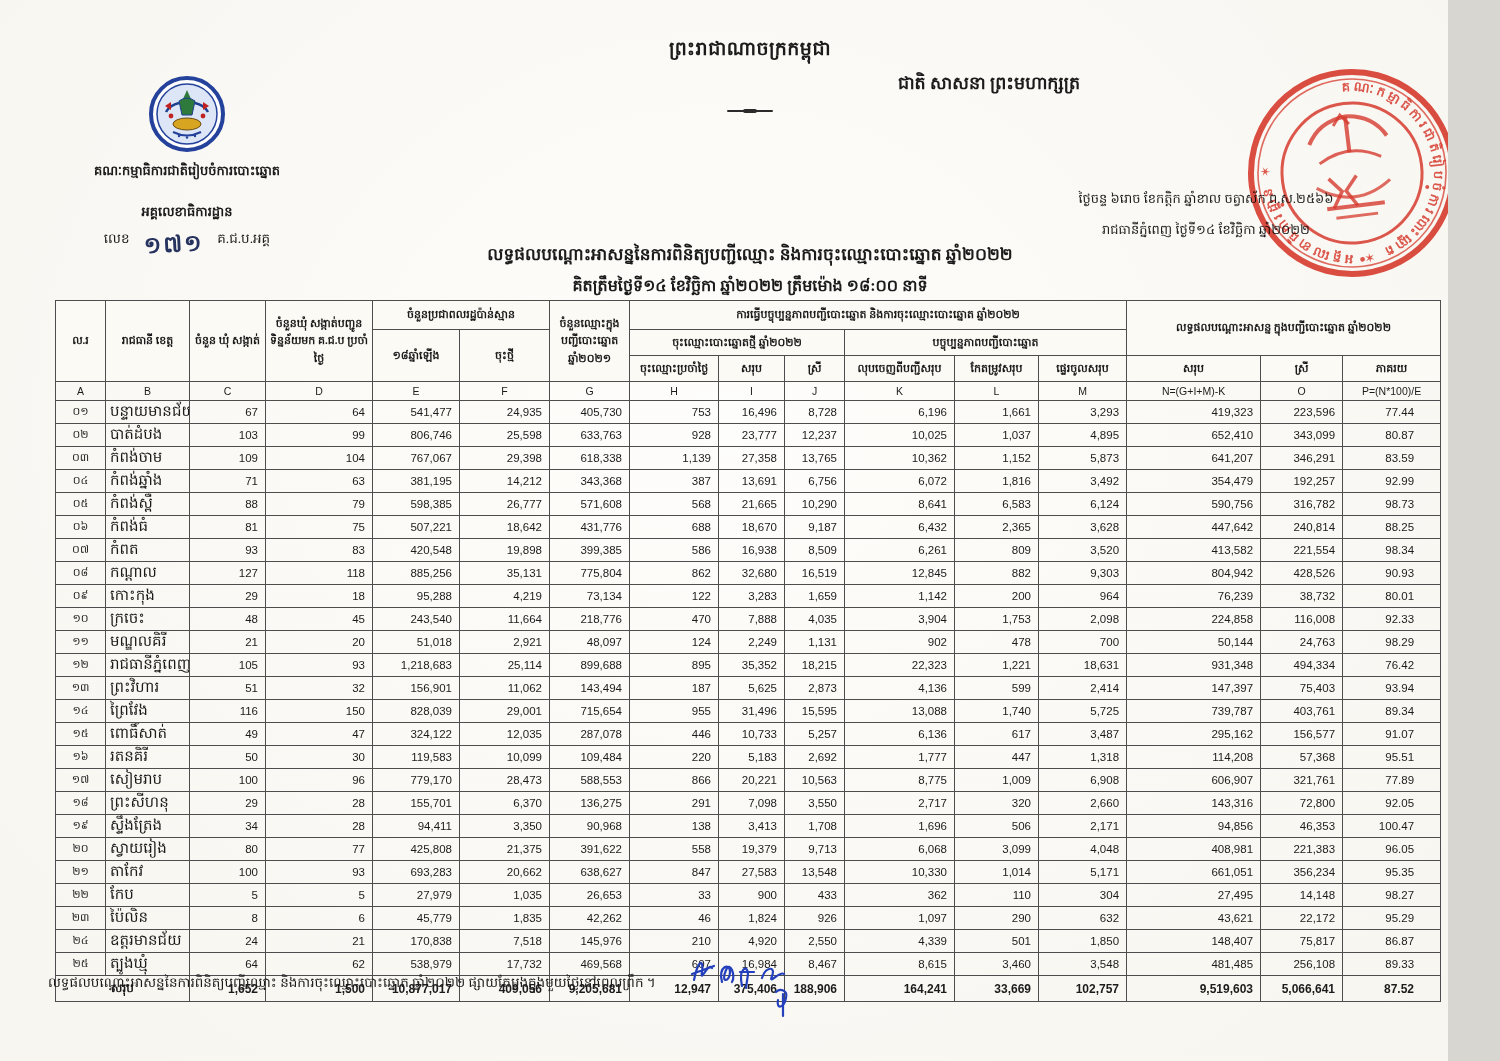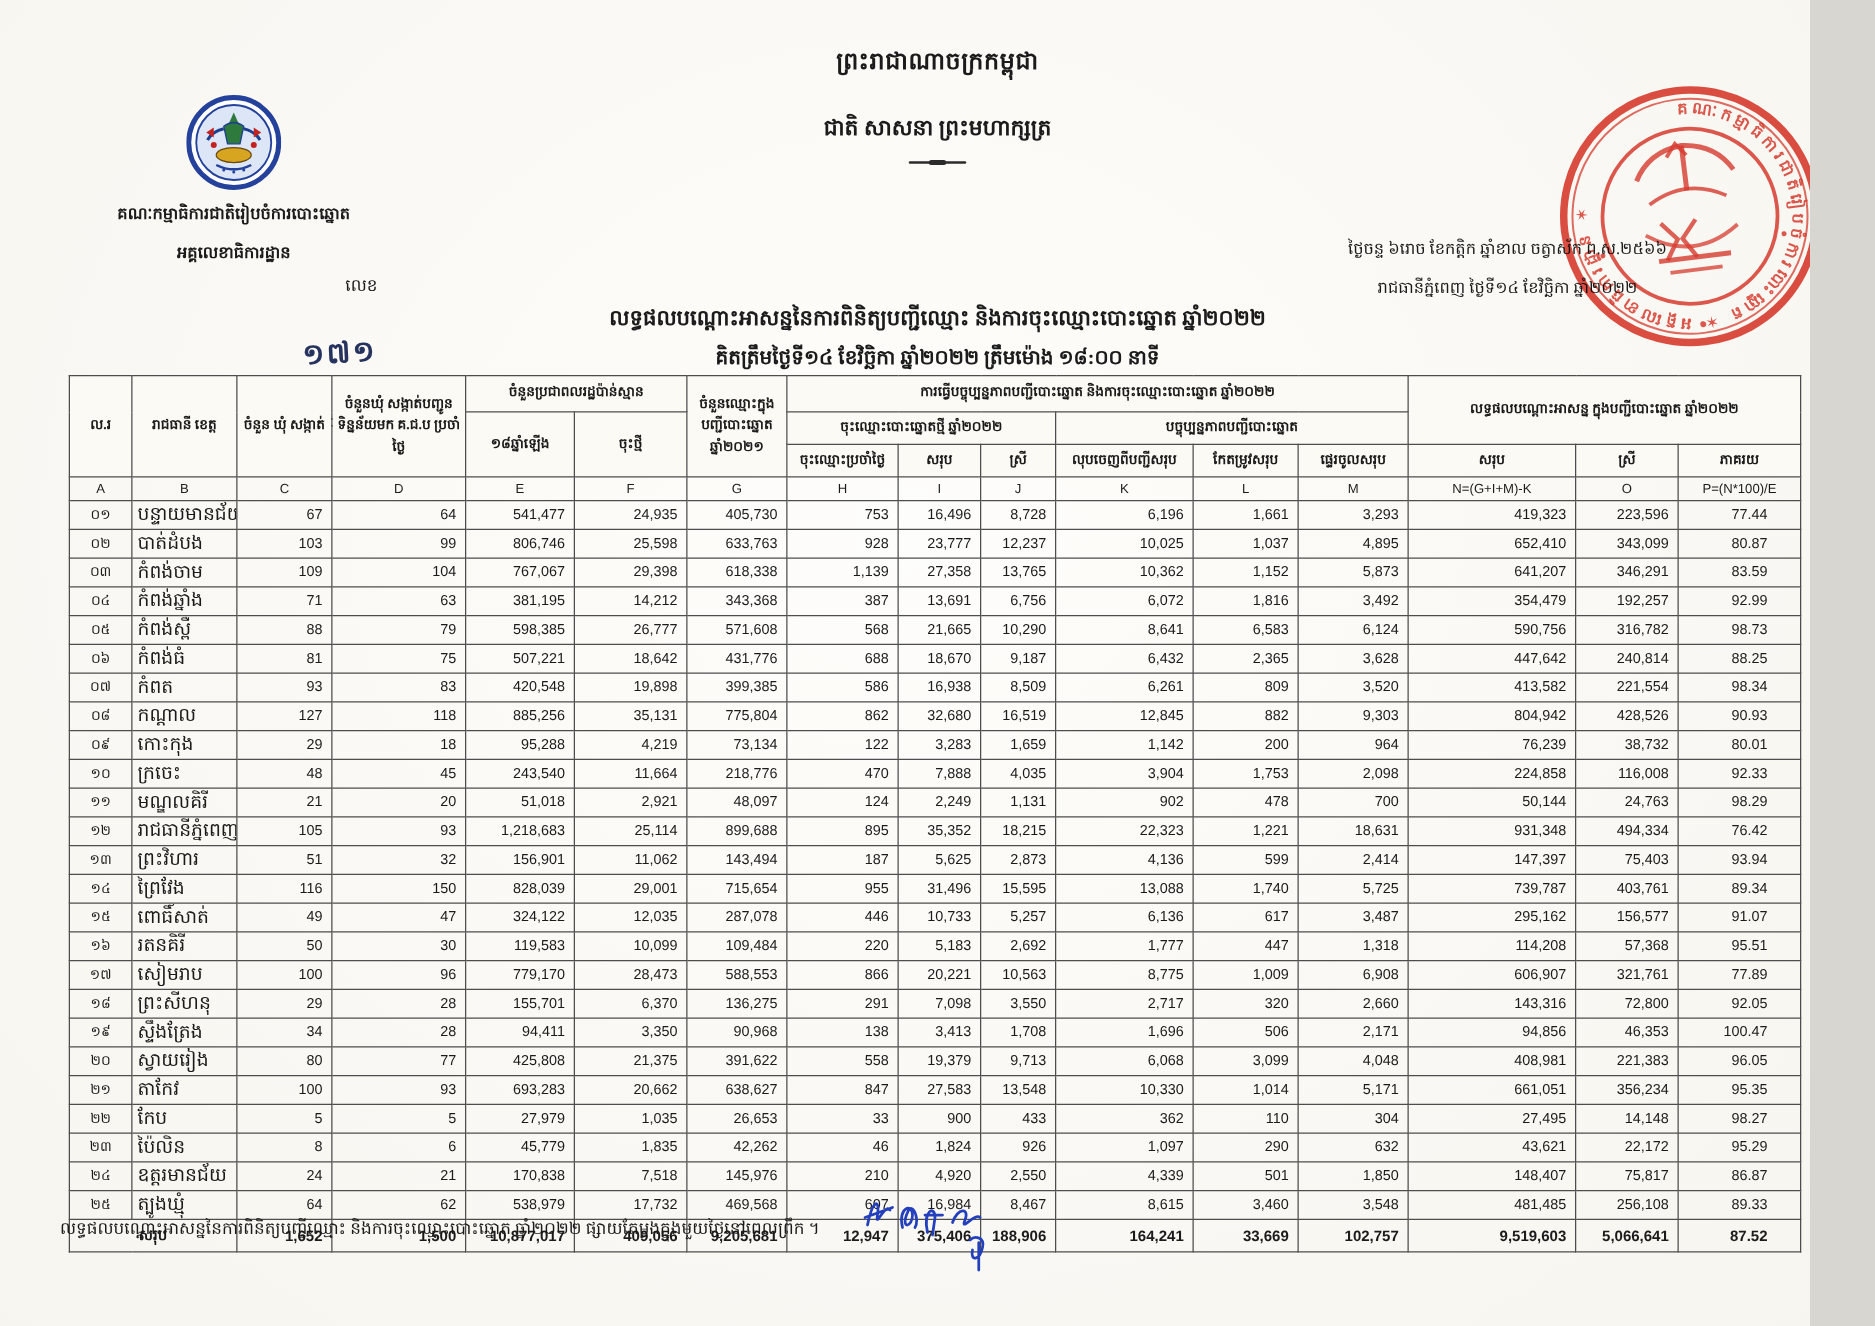--- a/index.html
+++ b/index.html
@@ -7,31 +7,31 @@
   .page {
     position:relative; width:1448px; height:1061px; overflow:hidden;
     background:#fbfaf5;
     background-image: radial-gradient(ellipse at 50% 40%, rgba(255,255,255,.6) 0%, rgba(238,236,228,.35) 100%);
     color:#1b1b1b;
   }
 
   
   .kingdom { position:absolute; top:36px; left:420px; width:660px; text-align:center; }
   .kingdom .l1 { font-size:19px; font-weight:bold; letter-spacing:.5px; }
-  .kingdom .l2 { font-size:17.5px; font-weight:bold; margin-top:27px; }
+  .kingdom .l2 { font-size:17.5px; font-weight:bold; margin-top:8px;text-align:right; }
   .kingdom .divider { margin:10px auto 0; width:46px; height:6px; position:relative; }
   .kingdom .divider::before { content:""; position:absolute; left:0; right:0; top:2px; height:2px; background:#2b2b2b; border-radius:2px; }
   .kingdom .divider::after { content:""; position:absolute; left:16px; right:16px; top:1px; height:4px; background:#2b2b2b; border-radius:3px; }
 
   
   .letterhead { position:absolute; left:72px; top:76px; width:230px; text-align:center; }
   .letterhead .logo { display:block; margin:0 auto; }
   .letterhead .org { font-size:13px; font-weight:bold; margin-top:10px; white-space:nowrap; }
-  .letterhead .org-sub { font-size:13px; font-weight:bold; margin-top:12px; }
-  .letterhead .refline { margin-top:8px; font-size:13.5px; display:flex; justify-content:center; align-items:flex-end; gap:28px;flex-direction:column; }
+  .letterhead .org-sub { font-size:13px; font-weight:bold; margin-top:22px; }
+  .letterhead .refline { margin-top:8px; font-size:13.5px; display:flex; justify-content:center; align-items:flex-start; gap:14px; }
   .letterhead .refnum { font-size:23px; color:#27335f; transform:rotate(-3deg); font-weight:bold; letter-spacing:2px; }
 
   
   .dateline { position:absolute; left:1056px; top:183px; width:300px; text-align:center; font-size:13px; line-height:2.4; z-index:1; }
 
   
   .stamp { position:absolute; left:1243px; top:64px; z-index:2; mix-blend-mode:multiply; opacity:.92; transform:rotate(-7deg); }
 
   
   .doc-title { position:absolute; top:243px; left:0; width:1500px; text-align:center; }

